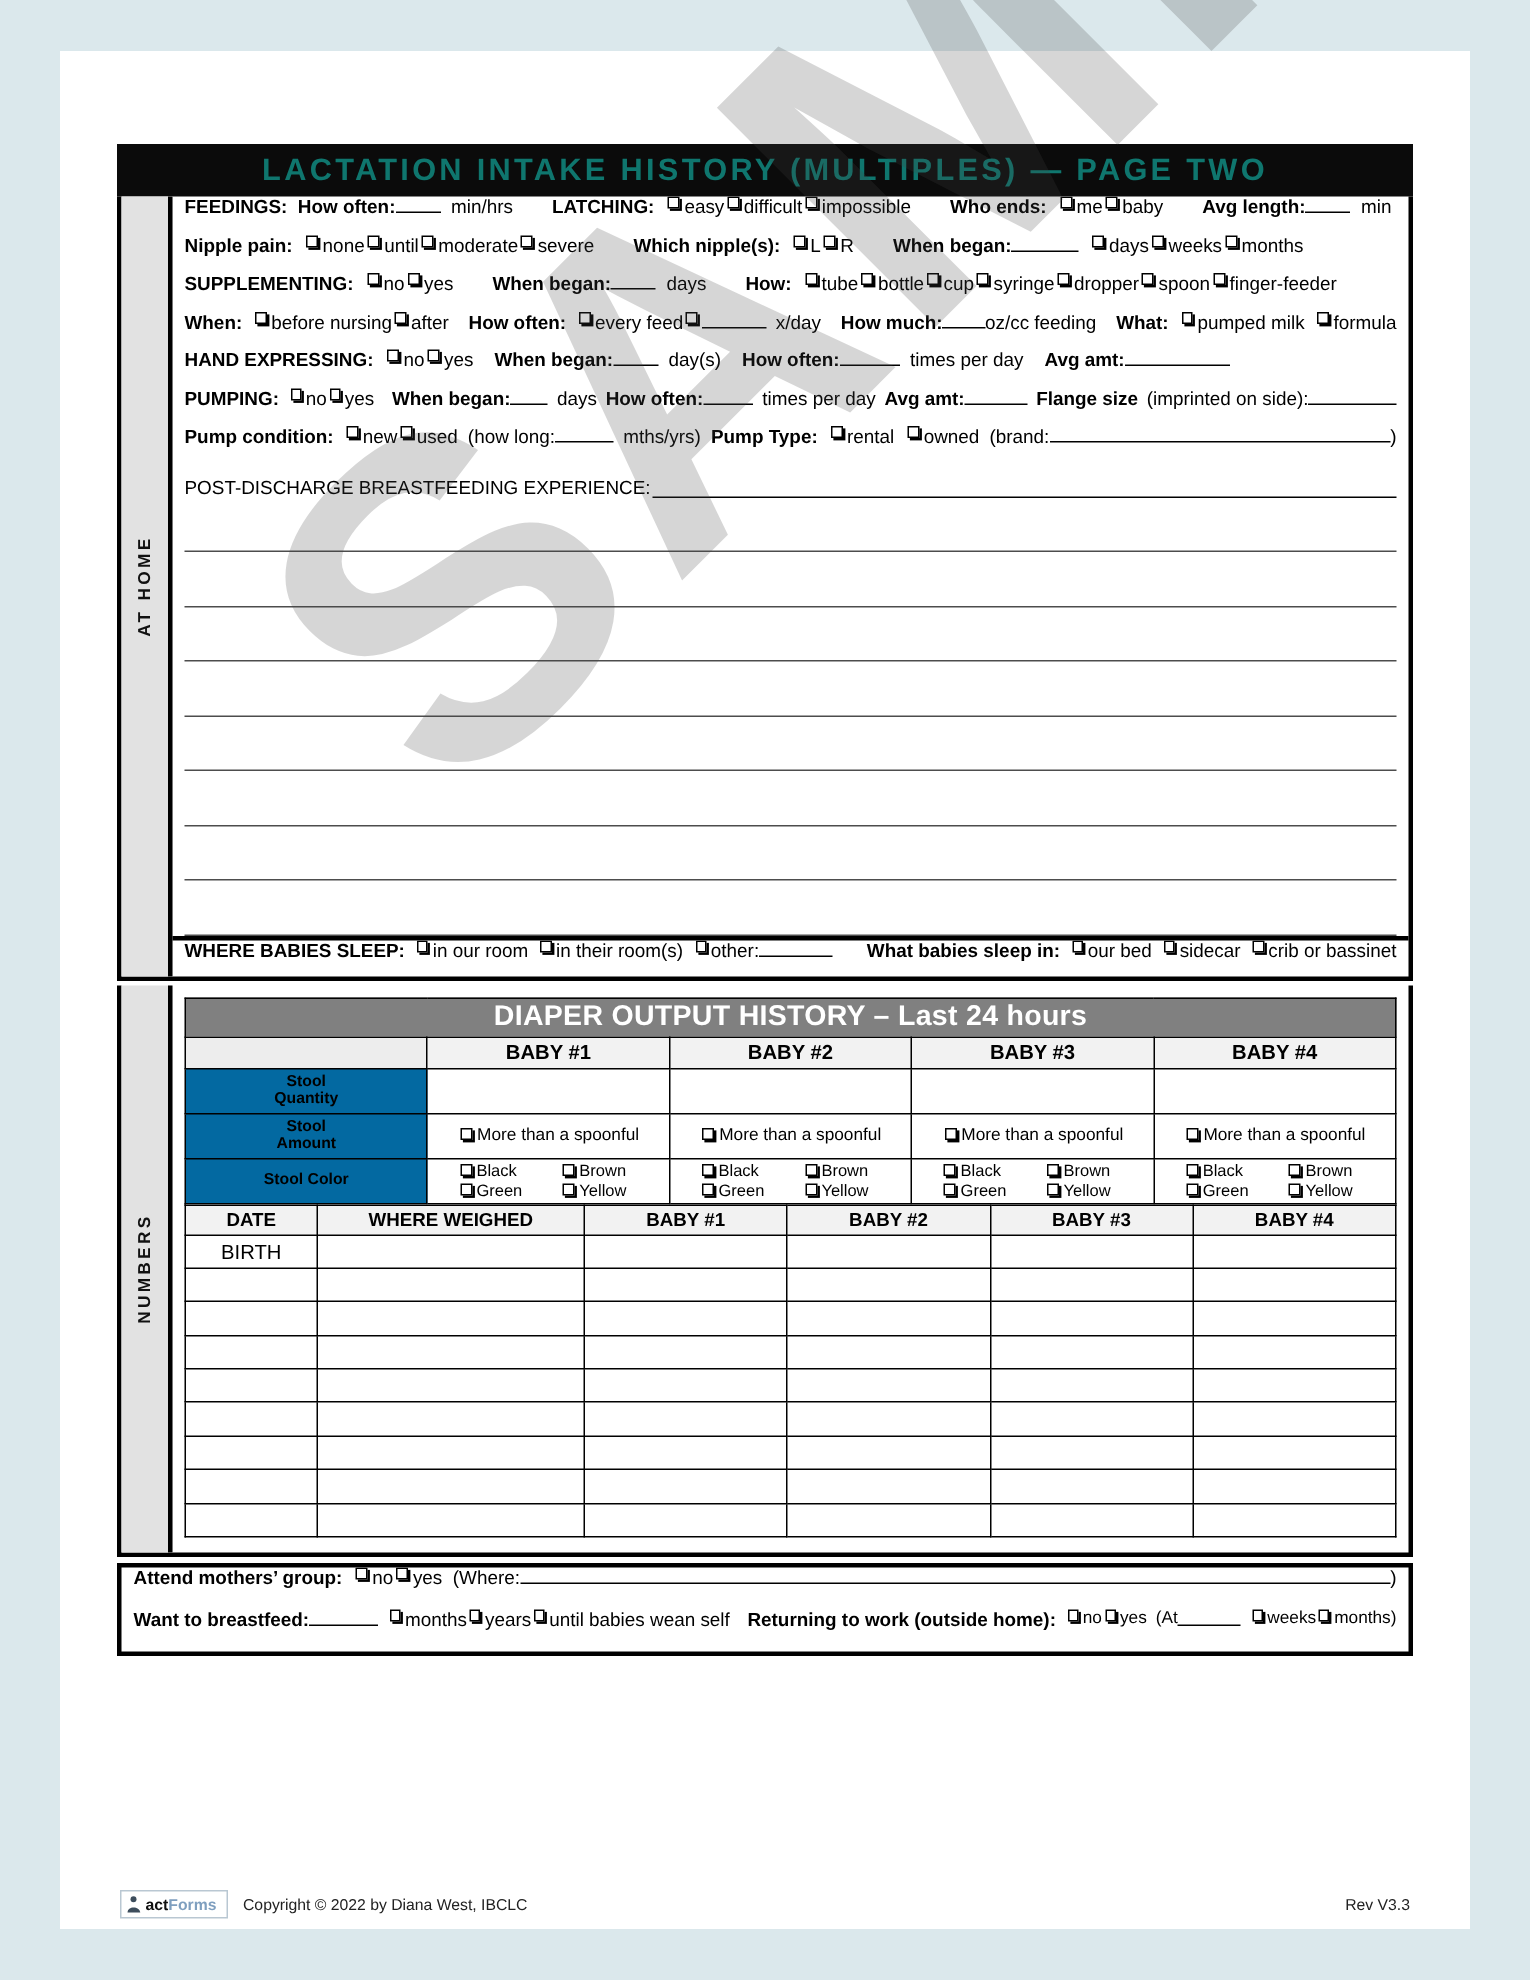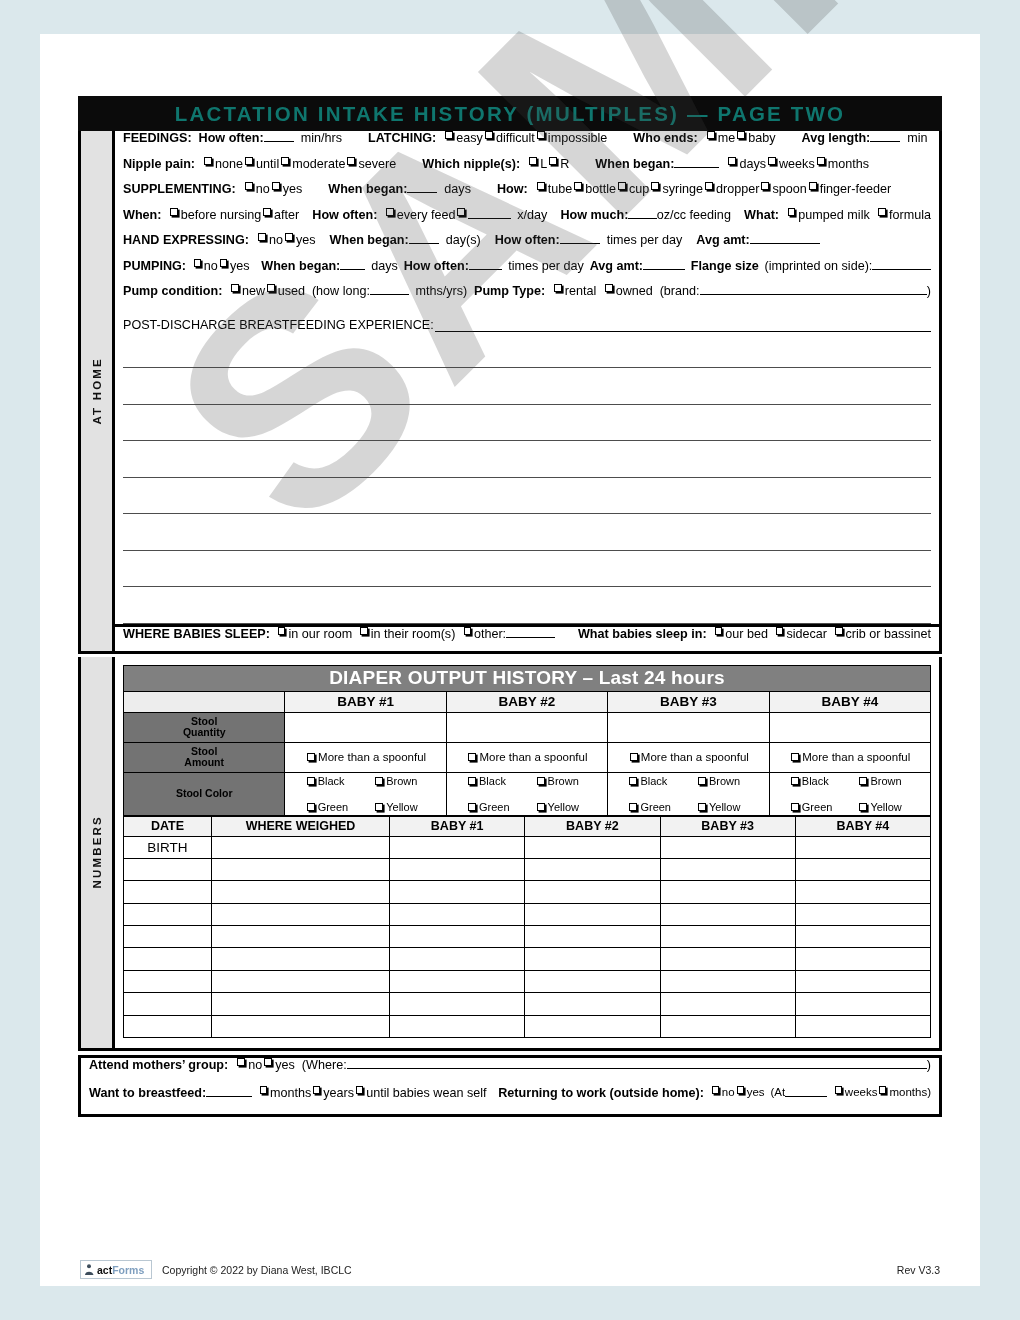--- a/index.html
+++ b/index.html
@@ -85,26 +85,26 @@
     background:#808080; color:#fff;
     font-size:19px; font-weight:bold;
     text-align:center; height:26px; letter-spacing:.2px;
     border:1.6px solid #000;
   }
   .colhead {
     background:#f2f2f2; text-align:center; font-weight:bold;
     font-size:13.5px; height:21px;
   }
   .rowhead {
-    background:#737373; text-align:center; font-weight:bold;
+    background:#0369a1; text-align:center; font-weight:bold;
     font-size:10.5px; line-height:11.5px; padding:2px 1px;
   }
   .cellspoon { font-size:11.5px; text-align:center; height:30px; }
   .cellcolor { font-size:11px; height:30px; padding:2px 4px; }
-  .cellcolor .cgrid { display:grid; grid-template-columns:1fr 1fr; row-gap:14px; justify-items:start; padding-left:10%;}
+  .cellcolor .cgrid { display:grid; grid-template-columns:1fr 1fr; row-gap:1px; justify-items:start; padding-left:10%;}
   .wh-title { background:#808080; color:#fff; font-size:15.5px; font-weight:bold; text-align:center; height:25px; }
   .wh-head { background:#f2f2f2; text-align:center; font-weight:bold; font-size:12.5px; height:20px; }
   .wh-row { height:22.4px; }
   .wh-birth { text-align:center; font-weight:normal; font-size:13.5px; }
 
   
   .blockC .frow { height:28px; }
 
   
   .footer {

